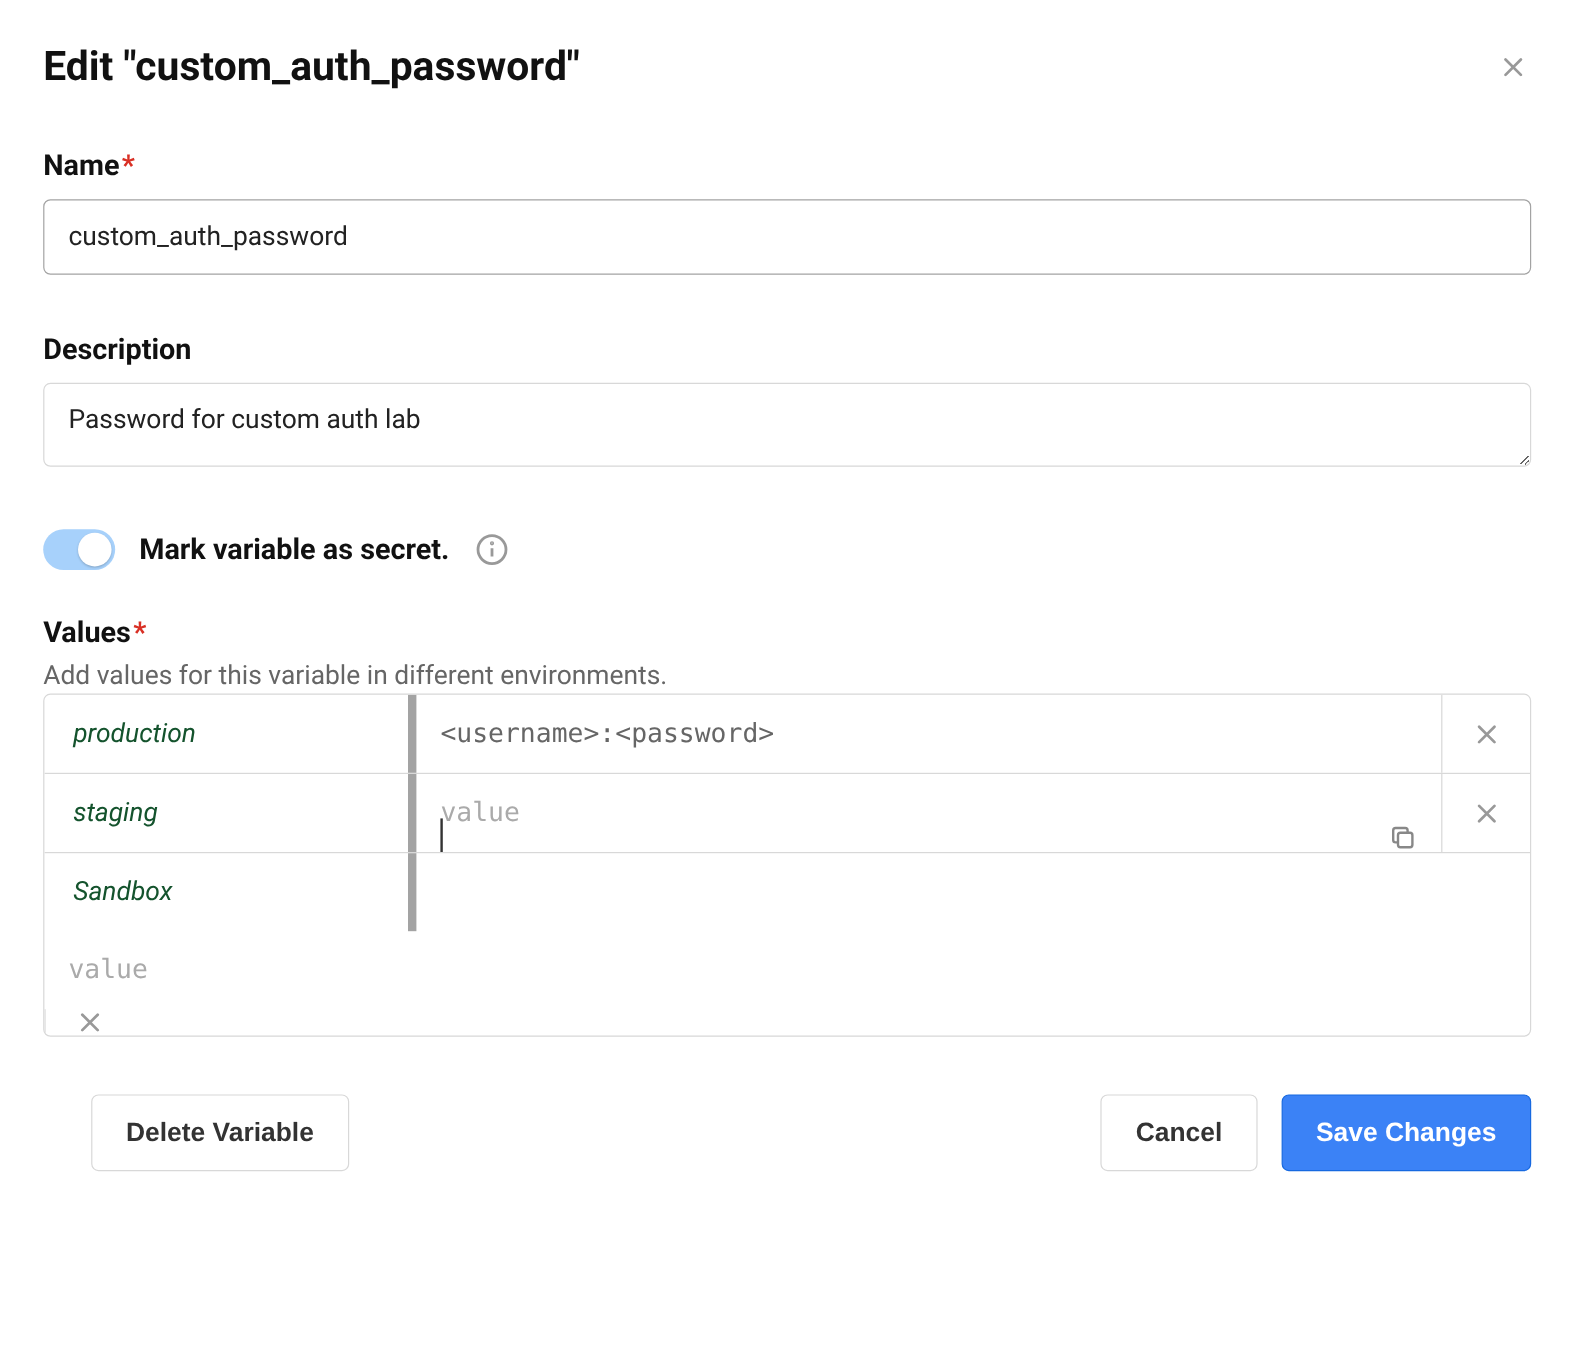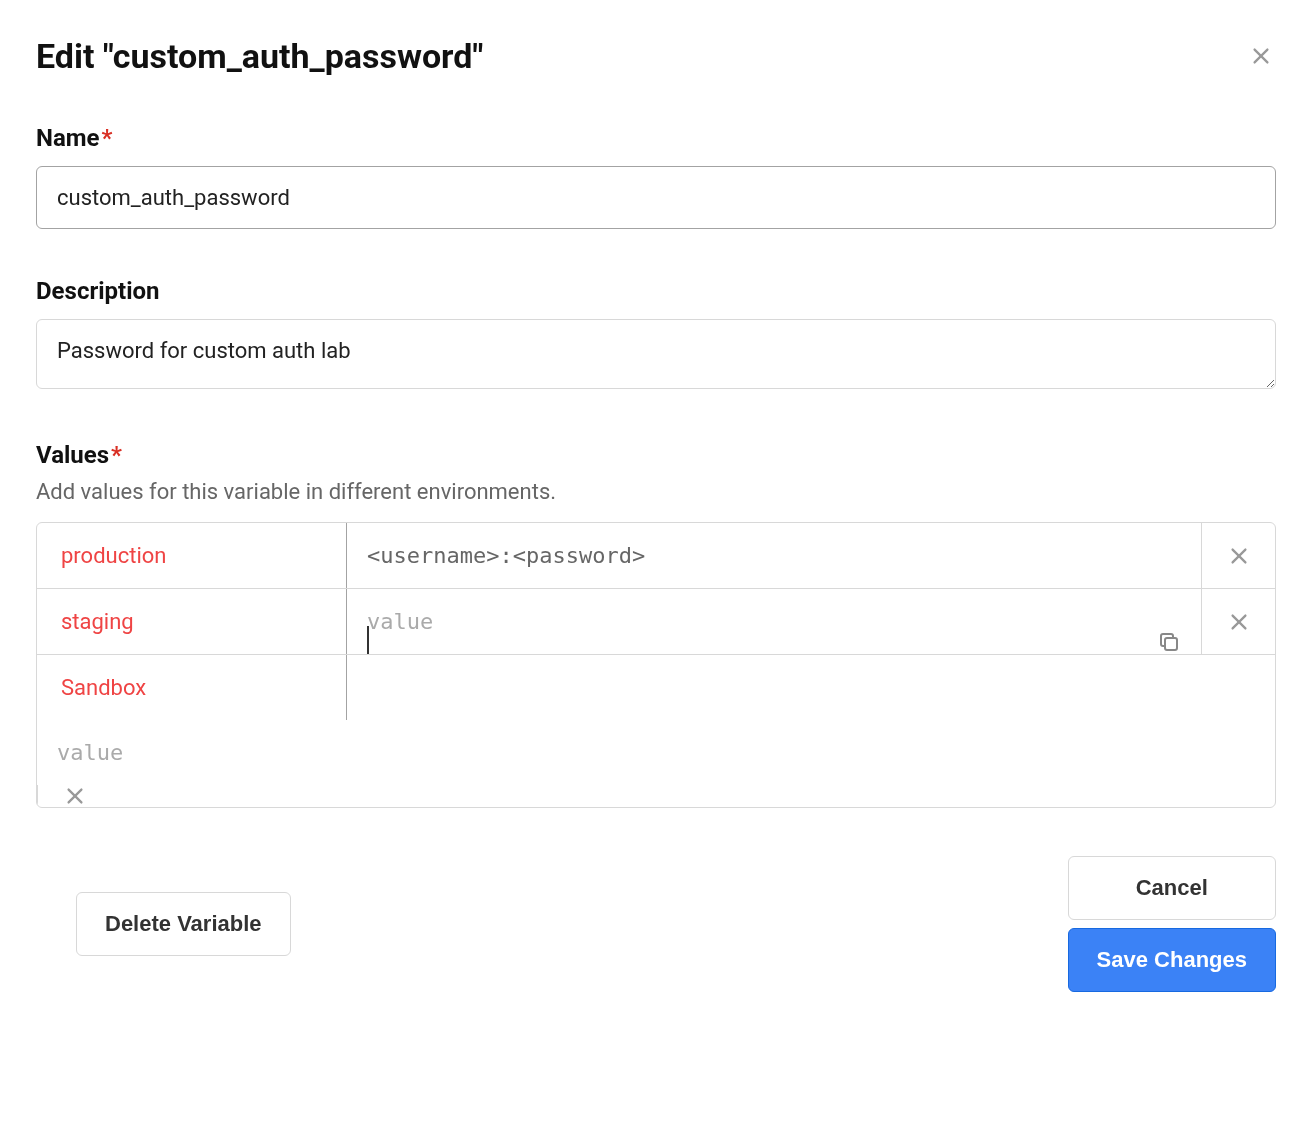--- a/index.html
+++ b/index.html
@@ -107,41 +107,42 @@
   .info-icon svg { width: 28px; height: 28px; }
   .section-label {
     font-size: 24px;
     font-weight: 700;
     color: #111;
     margin-bottom: 10px;
   }
   .hint-text {
     font-size: 22px;
     color: #666;
-    margin-bottom: 18px;
+    margin-bottom: 2px;
   }
   .values-table {
     border: 1px solid #d8d8d8;
     border-radius: 6px;
     overflow: hidden;
   }
   .value-row {
     display: flex;
     border-bottom: 1px solid #d8d8d8;
   }
   .value-row:last-child { border-bottom: none; flex-direction: column; }
   .env-cell {
     width: 310px;
     flex-shrink: 0;
     padding: 20px 24px;
     font-size: 22px;
-    color: #ef4444;
-    border-right: 1px solid #a3a3a3;
-    display: flex;
-    align-items: center;
+    color: #14532d;
+    border-right: 7px solid #a3a3a3;
+    display: flex;
+    align-items: center;
+    font-style: italic;
   }
   .value-cell {
     flex: 1;
     display: flex;
     align-items: flex-end;
     padding: 0 20px;
     position: relative;
   }
   .value-input {
     width: 100%;
@@ -184,21 +185,21 @@
     height: 28px;
     background: #333;
   }
   .footer {
     display: flex;
     justify-content: space-between;
     align-items: center;
     margin-top: 48px;
     padding-left: 40px;
   }
-  .footer-right { display: flex; gap: 8px; flex-direction: column; }
+  .footer-right { display: flex; gap: 20px; }
   .btn {
     font-size: 22px;
     font-weight: 600;
     padding: 18px 28px;
     border-radius: 6px;
     cursor: pointer;
     border: 1px solid #d8d8d8;
     background: #fff;
     color: #333;
   }
@@ -227,20 +228,33 @@
       <span>Name</span><span class="required">*</span>
     </label>
     <input type="text" class="text-input" value="custom_auth_password" style="">
   </div>
 
   <div class="field-group">
     <label class="field-label">Description</label>
     <textarea class="textarea" rows="1" style="">Password for custom auth lab</textarea>
   </div>
 
+  <div class="toggle-row">
+    <button class="toggle" aria-pressed="true">
+      <span class="knob"></span>
+    </button>
+    <span class="toggle-label">Mark variable as secret.</span>
+    <span class="info-icon">
+      <svg viewBox="0 0 24 24" fill="none" stroke="currentColor" stroke-width="2">
+          <circle cx="12" cy="12" r="10"></circle>
+          <line x1="12" y1="11" x2="12" y2="17"></line>
+          <circle cx="12" cy="7.5" r="0.5" fill="currentColor"></circle>
+        </svg>
+    </span>
+  </div>
 
   <div>
     <div class="section-label">
       <span>Values</span><span class="required">*</span>
     </div>
     <div class="hint-text">Add values for this variable in different environments.</div>
 
     <div class="values-table">
 
       <div class="value-row">

